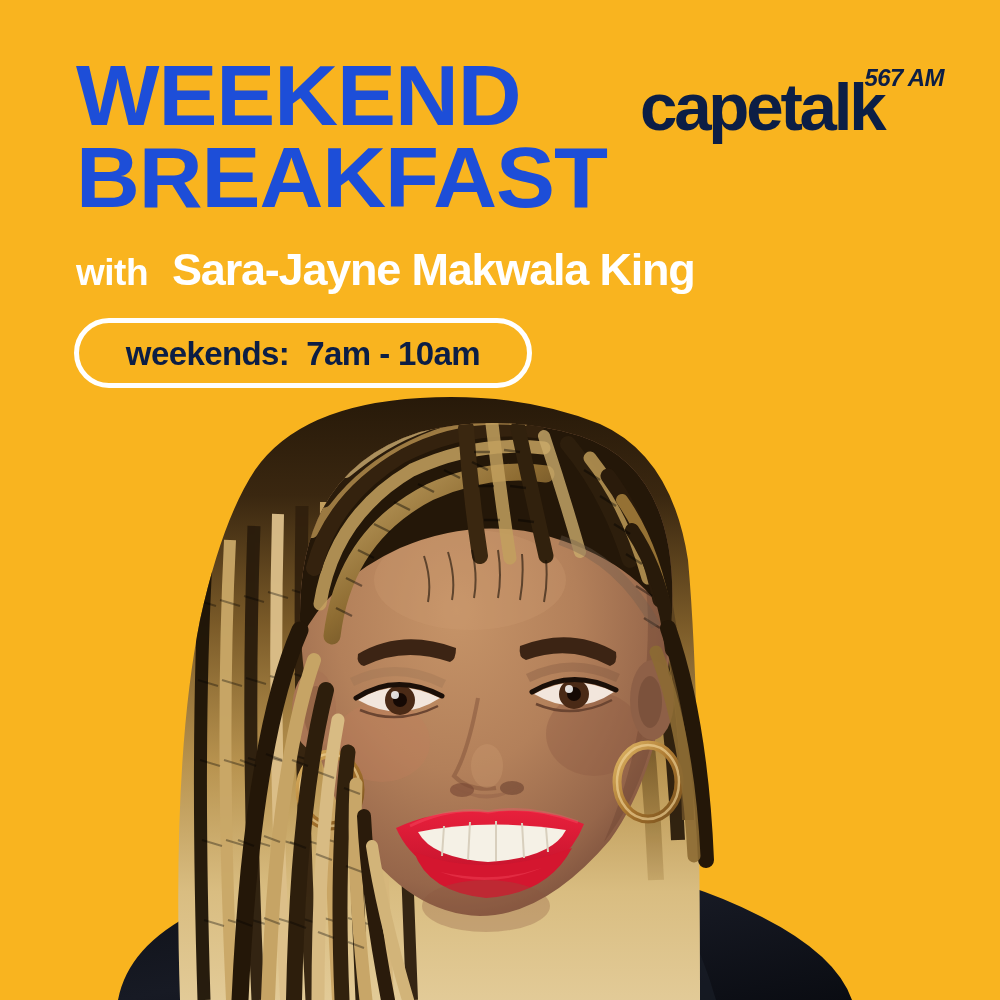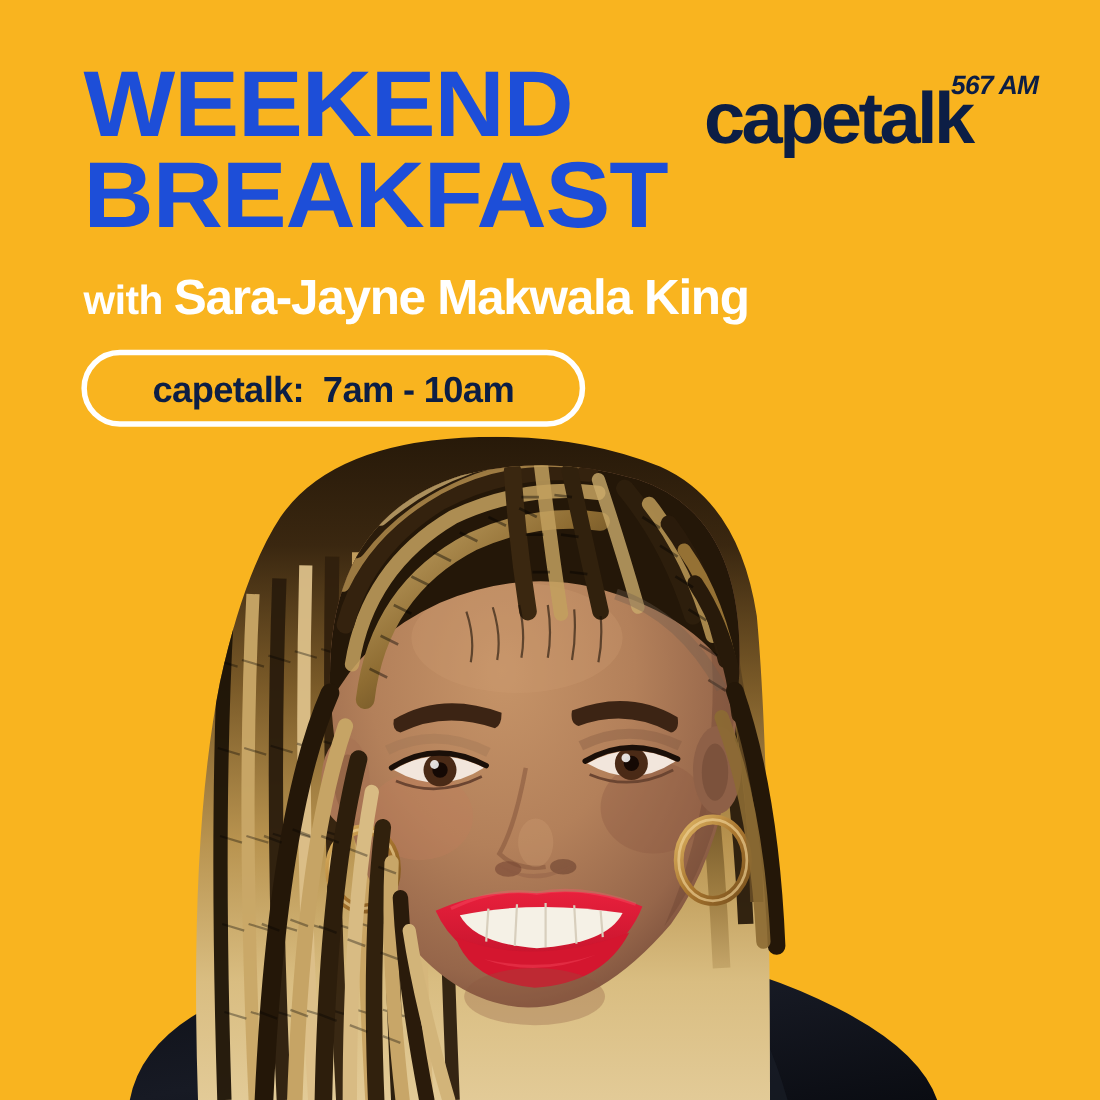--- a/index.html
+++ b/index.html
@@ -71,21 +71,21 @@
     font-size:37px;
     font-weight:700;
     letter-spacing:-0.5px;
     vertical-align:baseline;
     text-align:right;
   }
   .host-name {
     font-size:45px;
     font-weight:700;
     letter-spacing:-1.2px;
-    margin-left:10px;
+    margin-left:24px;
     transform:scaleX(1.0);
     display:inline-block;
     vertical-align:baseline;
   }
 
   
   .time-badge {
     position:absolute;
     left:74px; top:318px;
     width:458px; height:70px;
@@ -376,16 +376,16 @@
   <h1 class="headline">
     <span class="l1">WEEKEND</span>
     <span class="l2">BREAKFAST</span>
   </h1>
 
   <div class="hostline">
     <span class="host-with">with</span><span class="host-name">Sara-Jayne Makwala King</span>
   </div>
 
   <div class="time-badge">
-    <span class="time-badge-text">capetalk:  7am - 10am</span>
+    <span class="time-badge-text">weekends:  7am - 10am</span>
   </div>
 
 </div>
 
 </body></html>

